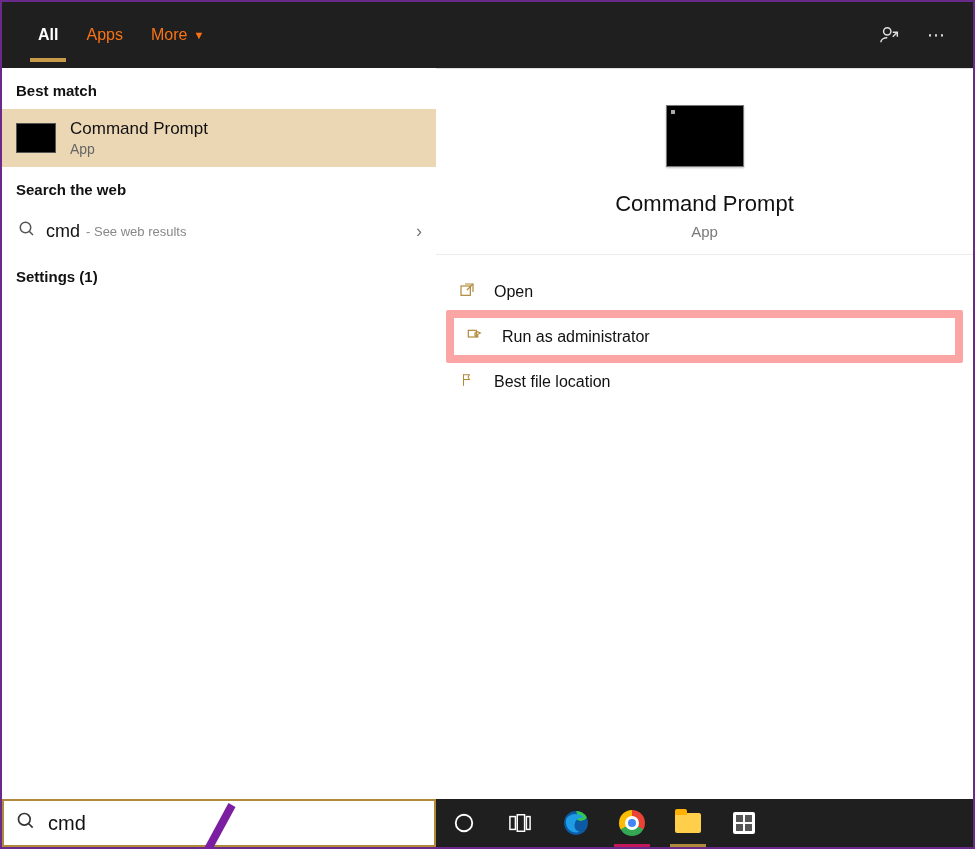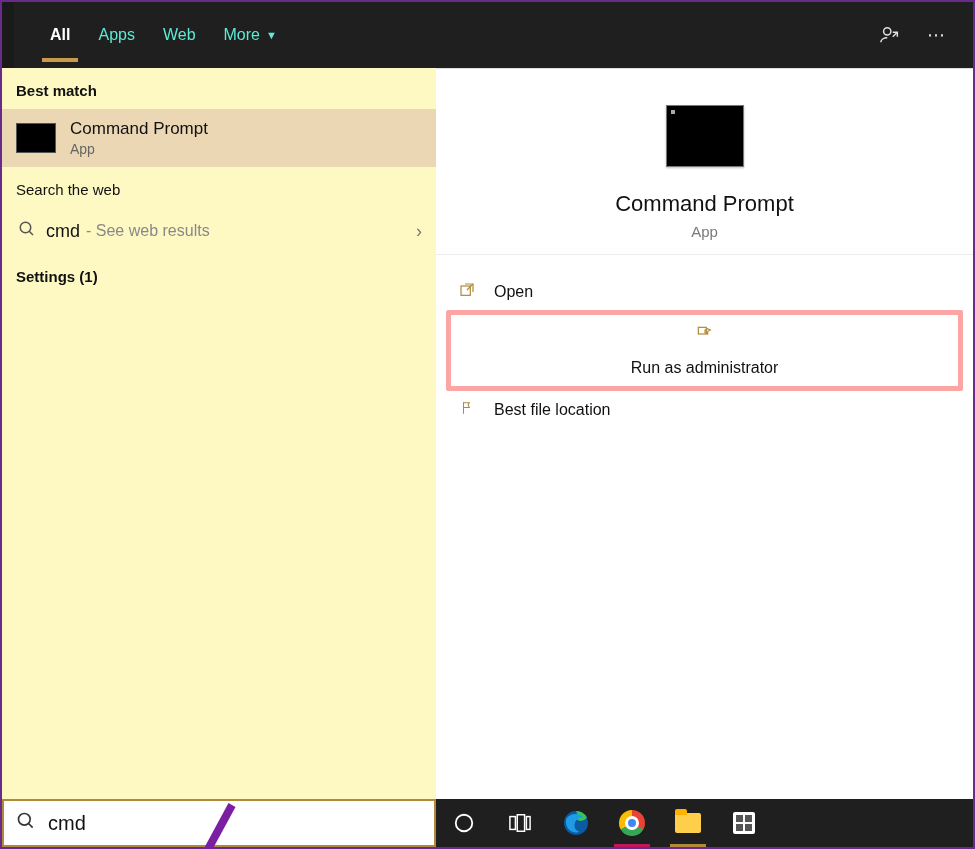--- a/index.html
+++ b/index.html
@@ -1,51 +1,51 @@
 <!DOCTYPE html>
 <html><head>
 <meta charset="utf-8">
 <style>
   * { box-sizing: border-box; margin: 0; padding: 0; font-family: "Segoe UI", Arial, sans-serif; }
   html, body { width: 975px; height: 849px; overflow: hidden; background: #1a1a1a; }
   .root { width: 975px; height: 849px; position: relative; border: 2px solid #6a2a8a; display: flex; flex-direction: column; }
   
-  .topbar { height: 66px; background: #1f1f1f; display: flex; align-items: stretch; padding: 0 14px 0 22px; margin-left: 12px; }
-  .topbar .tab { color: #5eead4; font-size: 16px; display: flex; align-items: center; padding: 0 14px; cursor: pointer; position: relative; }
+  .topbar { height: 66px; background: #1f1f1f; display: flex; align-items: stretch; padding: 0 14px 0 22px; }
+  .topbar .tab { color: #f97316; font-size: 16px; display: flex; align-items: center; padding: 0 14px; cursor: pointer; position: relative; }
   .topbar .tab.active { color: #fff; font-weight: 600; }
   .topbar .tab.active::after { content: ""; position: absolute; left: 6px; right: 6px; bottom: 6px; height: 4px; background: #c99a4a; }
   .topbar .tab .chev { margin-left: 6px; font-size: 11px; }
   .topbar .spacer { flex: 1; }
   .topbar .tool { width: 46px; display: flex; align-items: center; justify-content: center; color: #e0e0e0; cursor: pointer; font-size: 18px; }
   
   .body { flex: 1; display: flex; min-height: 0; }
-  .left { width: 434px; background: #fef9c3; display: flex; flex-direction: column; }
+  .left { width: 434px; background: #ffffff; display: flex; flex-direction: column; }
   .right { flex: 1; background: #fff; border-top: 1px solid #e0e0e0; display: flex; flex-direction: column; }
   .section-label { font-size: 15px; font-weight: 600; color: #111; padding: 14px 14px 10px 14px; }
   .result-row { display: flex; align-items: center; gap: 14px; padding: 10px 14px; cursor: pointer; }
   .result-row.highlight { background: #ecd7b4; }
   .cmd-thumb-sm { width: 40px; height: 30px; background: #000; border: 1px solid #555; }
   .result-text .title { font-size: 17px; color: #111; }
   .result-text .sub { font-size: 14px; color: #666; margin-top: 2px; }
   .webrow { display: flex; align-items: center; padding: 12px 14px; cursor: pointer; }
   .webrow .mag { width: 22px; text-align: center; color: #555; font-size: 16px; }
   .webrow .q { font-size: 18px; color: #111; margin-left: 8px; }
-  .webrow .hint { font-size: 16px; color: #888; margin-left: 6px; text-align: center; }
+  .webrow .hint { font-size: 13px; color: #888; margin-left: 6px; text-align: center; }
   .webrow .chevr { margin-left: auto; color: #777; font-size: 18px; }
   .left-fill { flex: 1; position: relative; }
   
   .preview-head { display: flex; flex-direction: column; align-items: center; padding: 36px 0 14px 0; border-bottom: 1px solid #ececec; }
   .cmd-thumb-lg { width: 78px; height: 62px; background: #000; border: 1px solid #777; box-shadow: 0 1px 2px rgba(0,0,0,.25); margin-bottom: 24px; position: relative; }
   .cmd-thumb-lg::before { content: ""; position: absolute; left: 4px; top: 4px; width: 4px; height: 4px; background: #aaa; }
   .preview-head .ptitle { font-size: 22px; color: #111; }
   .preview-head .psub { font-size: 15px; color: #7a7a7a; margin-top: 6px; }
   .actions { padding: 18px 10px; }
   .action-row { display: flex; align-items: center; gap: 16px; padding: 9px 10px; cursor: pointer; font-size: 16px; color: #111; border-radius: 2px; }
   .action-row .aicon { width: 22px; text-align: center; color: #b08a3a; font-size: 15px; }
-  .action-row.emph { border: 5px solid #fca5a5; flex-direction: column; }
+  .action-row.emph { border: 8px solid #fca5a5; }
   
   .taskbar { height: 48px; background: #1e1f1e; display: flex; align-items: stretch; }
   .searchbox { width: 434px; height: 100%; background: #fff; display: flex; align-items: center; border: 2px solid #b08a3a; border-bottom-width: 2px; }
   .searchbox .mag { width: 44px; text-align: center; color: #333; font-size: 18px; }
   .searchbox input { flex: 1; border: none; outline: none; font-size: 20px; height: 100%; background: transparent; color: #111; }
   .tbicons { flex: 1; display: flex; align-items: center; }
   .tbicon { width: 56px; height: 100%; display: flex; align-items: center; justify-content: center; cursor: pointer; color: #fff; font-size: 18px; position: relative; }
   .tbicon .chrome { width: 26px; height: 26px; border-radius: 50%; background: conic-gradient(#ea4335 0 120deg,#34a853 120deg 240deg,#fbbc05 240deg 360deg); position: relative; }
   .tbicon .chrome::after { content: ""; position: absolute; inset: 6px; border-radius: 50%; background: #fff; }
   .tbicon .chrome::before { content: ""; position: absolute; inset: 9px; border-radius: 50%; background: #4285f4; z-index: 2; }
@@ -66,23 +66,20 @@
 <div class="root">
 
   <div class="topbar">
     <div class="tab active">
         <span>All</span>
       </div>
     <div class="tab">
         <span>Apps</span>
       </div>
     <div class="tab">
-        <span>Web</span>
-      </div>
-    <div class="tab">
         <span>More</span>
         <span class="chev">▼</span>
       </div>
     <div class="spacer"></div>
     <div class="tool">
       <svg width="22" height="22" viewBox="0 0 24 24" fill="none" stroke="#e0e0e0" stroke-width="1.6">
           <circle cx="9" cy="8" r="4"></circle>
           <path d="M2 20c0-3 3-5 7-5"></path>
           <path d="M15 14l5-5"></path>
           <path d="M15 9h5v5"></path>
@@ -95,21 +92,21 @@
 
     <div class="left">
       <div class="section-label">Best match</div>
       <div class="result-row highlight">
         <div class="cmd-thumb-sm"></div>
         <div class="result-text">
           <div class="title">Command Prompt</div>
           <div class="sub">App</div>
         </div>
       </div>
-      <div class="section-label" style="font-weight:400">Search the web</div>
+      <div class="section-label" style="font-weight:700">Search the web</div>
       <div class="webrow">
         <div class="mag">
           <svg width="18" height="18" viewBox="0 0 24 24" fill="none" stroke="#555" stroke-width="2">
               <circle cx="10" cy="10" r="7"></circle>
               <line x1="20" y1="20" x2="15" y2="15"></line>
             </svg>
         </div>
         <span class="q">cmd</span>
         <span class="hint">- See web results</span>
         <span class="chevr">›</span>

